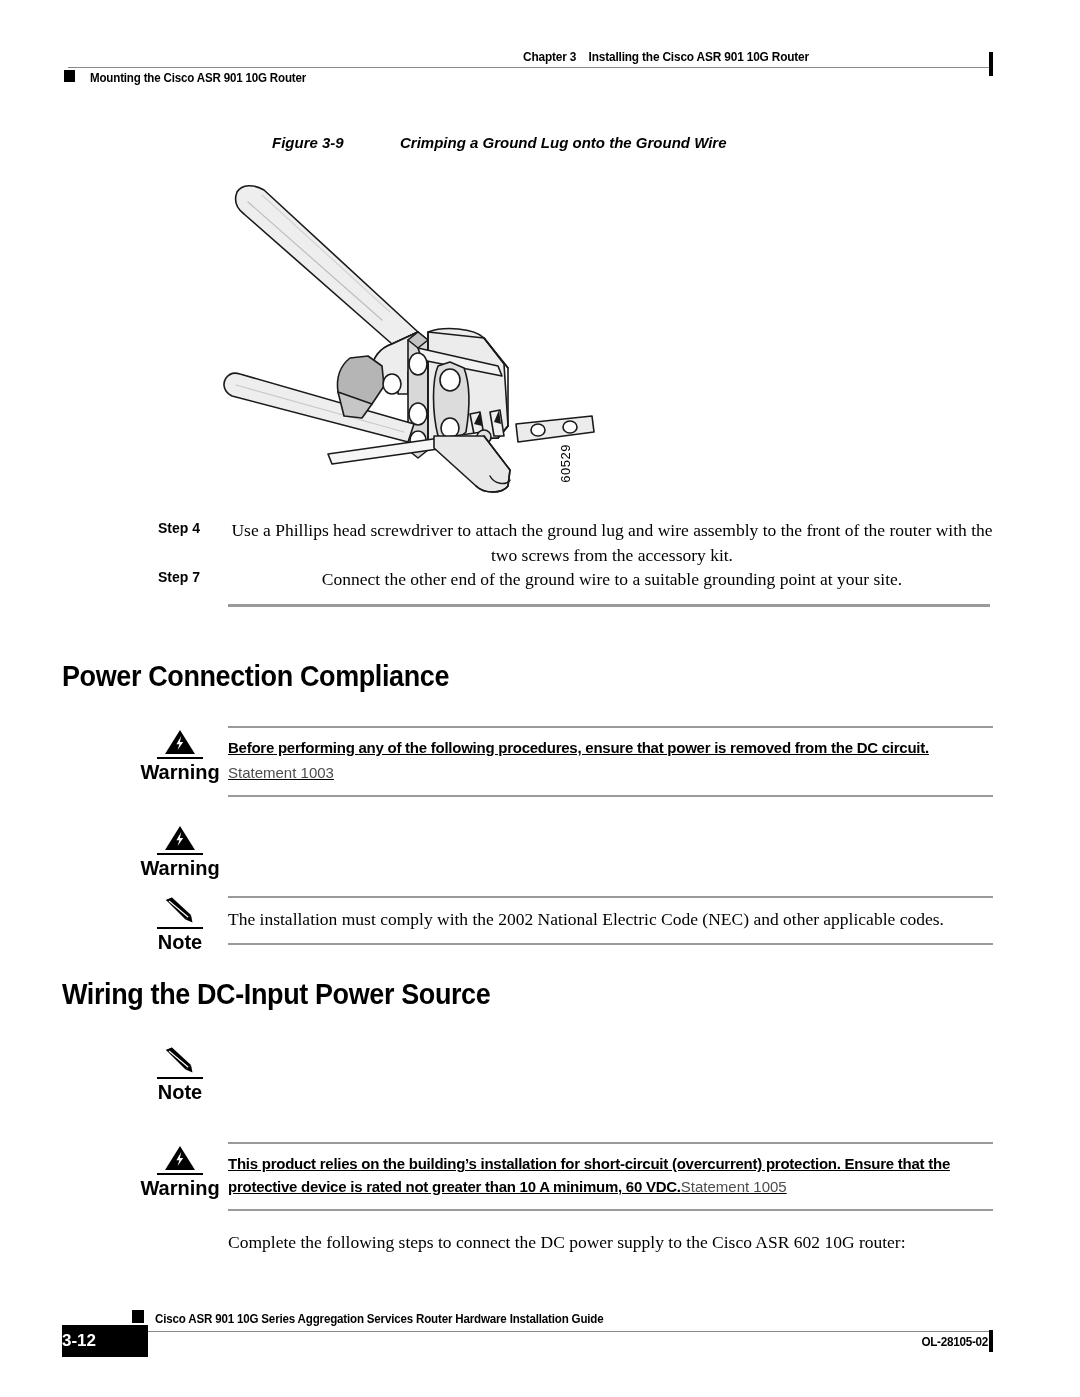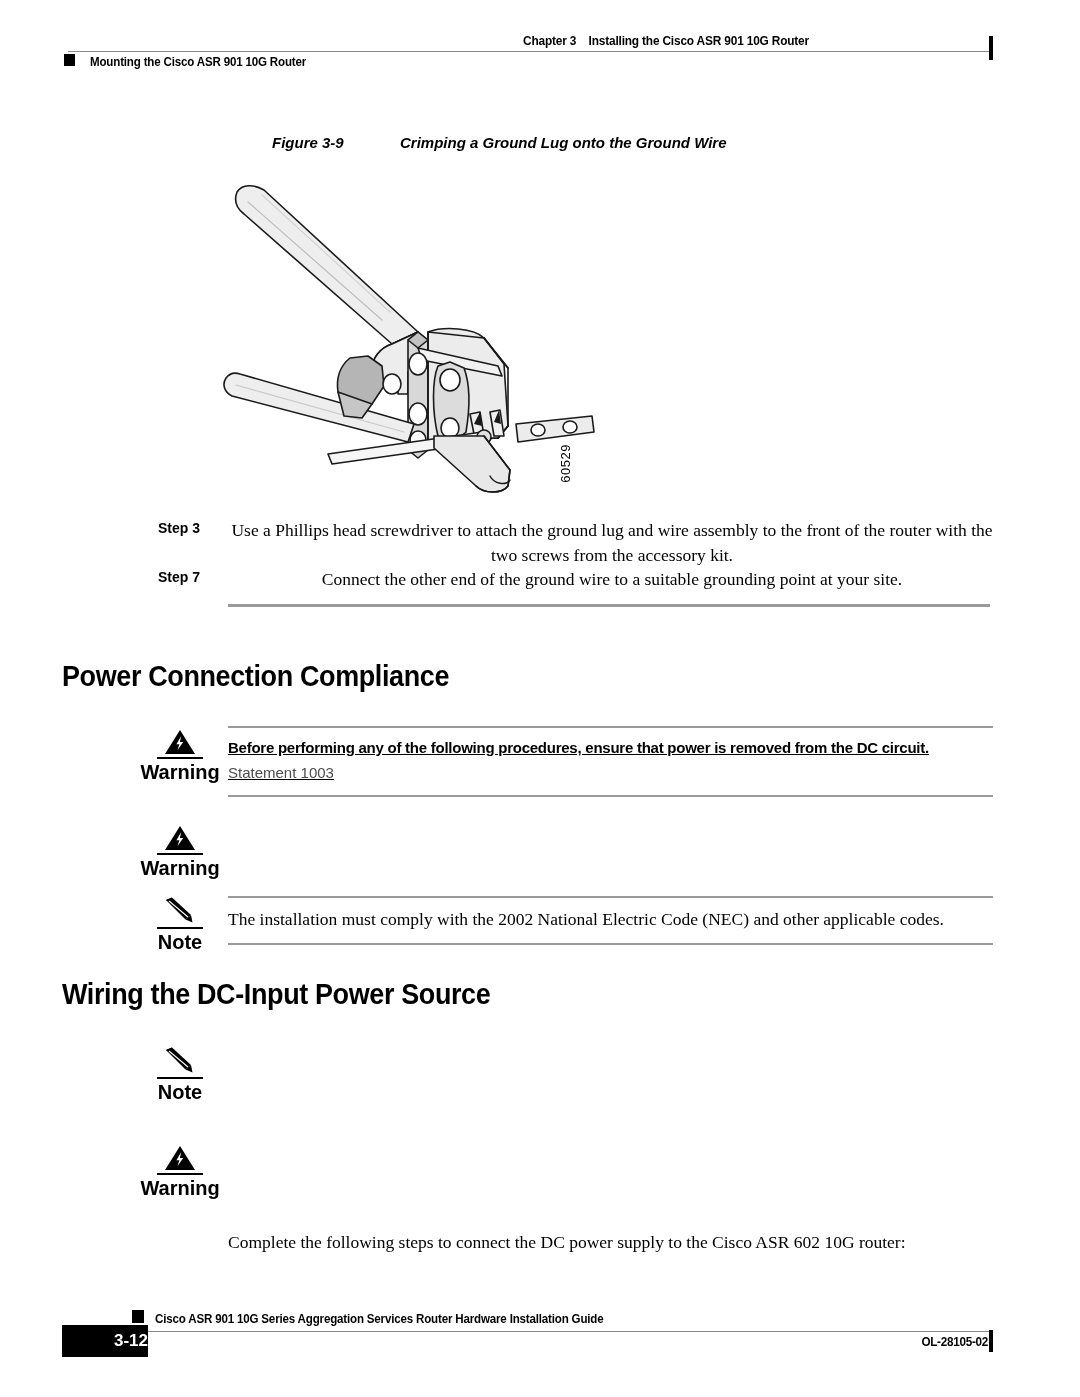--- a/index.html
+++ b/index.html
@@ -12,21 +12,21 @@
     height: 1397px;
     position: relative;
     font-family: "Liberation Serif", serif;
     color: #000;
     overflow: hidden;
   }
 
   
   .page-header {
     position: absolute;
-    left: 0; top: 0;
+    left: 0; top: 16px;
     width: 899px;
     height: 90px;
   }
   .hdr-chapter-line {
     position: absolute;
     right: 90px;
     top: 33px;
     font-family: "Liberation Sans", sans-serif;
     font-weight: bold;
     font-size: 13.5px;
@@ -284,21 +284,21 @@
     height: 32px;
     background: #000;
   }
   .ftr-pagenum {
     position: absolute;
     left: 62px;
     top: 1325px;
     width: 86px;
     height: 32px;
     line-height: 32px;
-    text-align: right;
+    text-align: left;
     color: #fff;
     font-family: "Liberation Sans", sans-serif;
     font-weight: bold;
     font-size: 17px;
     border-radius: 9px;
   }
   .ftr-docid {
     position: absolute;
     right: 92px;
     top: 1334px;
@@ -391,21 +391,21 @@
 
       <path d="M212 256 L262 256 L288 290 L286 306 C280 314 262 314 254 306 L212 268 Z" fill="#e8e8e8"></path>
       <path d="M262 256 L288 290 L286 306 C280 314 262 314 254 306" fill="none"></path>
       <path d="M268 296 C272 304 284 306 288 300" fill="none" stroke="#1a1a1a" stroke-width="1.4"></path>
     </g>
   </svg>
 </div>
 <div class="fig-id">60529</div>
 
 <div class="step-row" id="step6">
-  <span class="step-label">Step 3</span>
+  <span class="step-label">Step 4</span>
   <div class="step-text">Use a Phillips head screwdriver to attach the ground lug and wire assembly to the front of the router with the two screws from the accessory kit.</div>
 </div>
 <div class="step-row" id="step7">
   <span class="step-label">Step 7</span>
   <div class="step-text">Connect the other end of the ground wire to a suitable grounding point at your site.</div>
 </div>
 <div class="steps-divider"></div>
 
 <div class="h1-section" id="head-power">Power Connection Compliance</div>
 
@@ -480,20 +480,23 @@
   <div class="admon-gutter">
     <div class="admon-icon">
       <svg class="icon-warning-tri" width="32" height="28" viewBox="0 0 32 28" xmlns="http://www.w3.org/2000/svg">
         <polygon points="16,2 31,26 1,26" fill="#000000"></polygon>
         <polygon points="17.2,8 12.4,16.2 15.4,16.2 13.6,22 19.2,14 15.9,14" fill="#ffffff"></polygon>
       </svg>
     </div>
     <div class="admon-iconrule"></div>
     <div class="admon-label">Warning</div>
   </div>
+  <div class="admon-body warn-body">
+    <span class="warn-strong">This product relies on the building’s installation for short-circuit (overcurrent) protection. Ensure that the protective device is rated not greater than 10 A minimum, 60 VDC.</span><span class="stmt">Statement 1005</span>
+  </div>
 </div>
 
 <div class="closing-para">Complete the following steps to connect the DC power supply to the Cisco ASR 602 10G router:</div>
 
 <div class="ftr-square"></div>
 <div class="ftr-guide">Cisco ASR 901 10G Series Aggregation Services Router Hardware Installation Guide</div>
 <div class="ftr-rule"></div>
 <div class="ftr-pagebox"></div>
 <div class="ftr-pagenum">3-12</div>
 <div class="ftr-docid">OL-28105-02</div>

